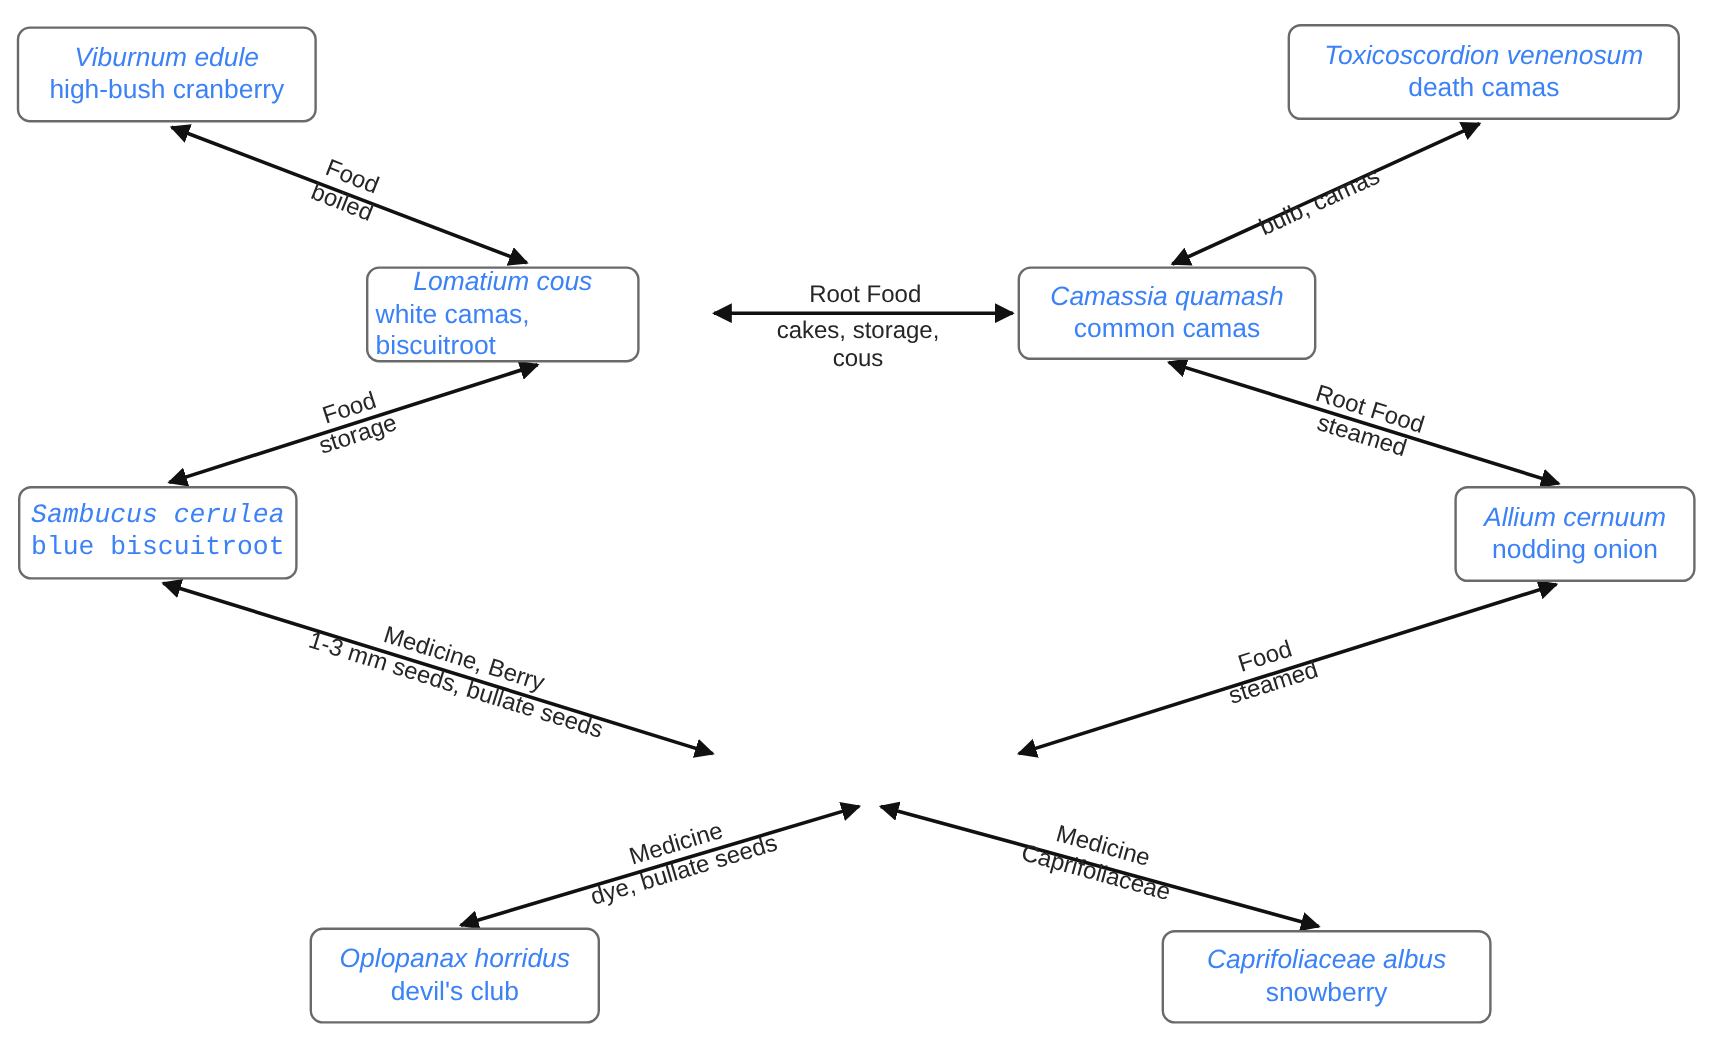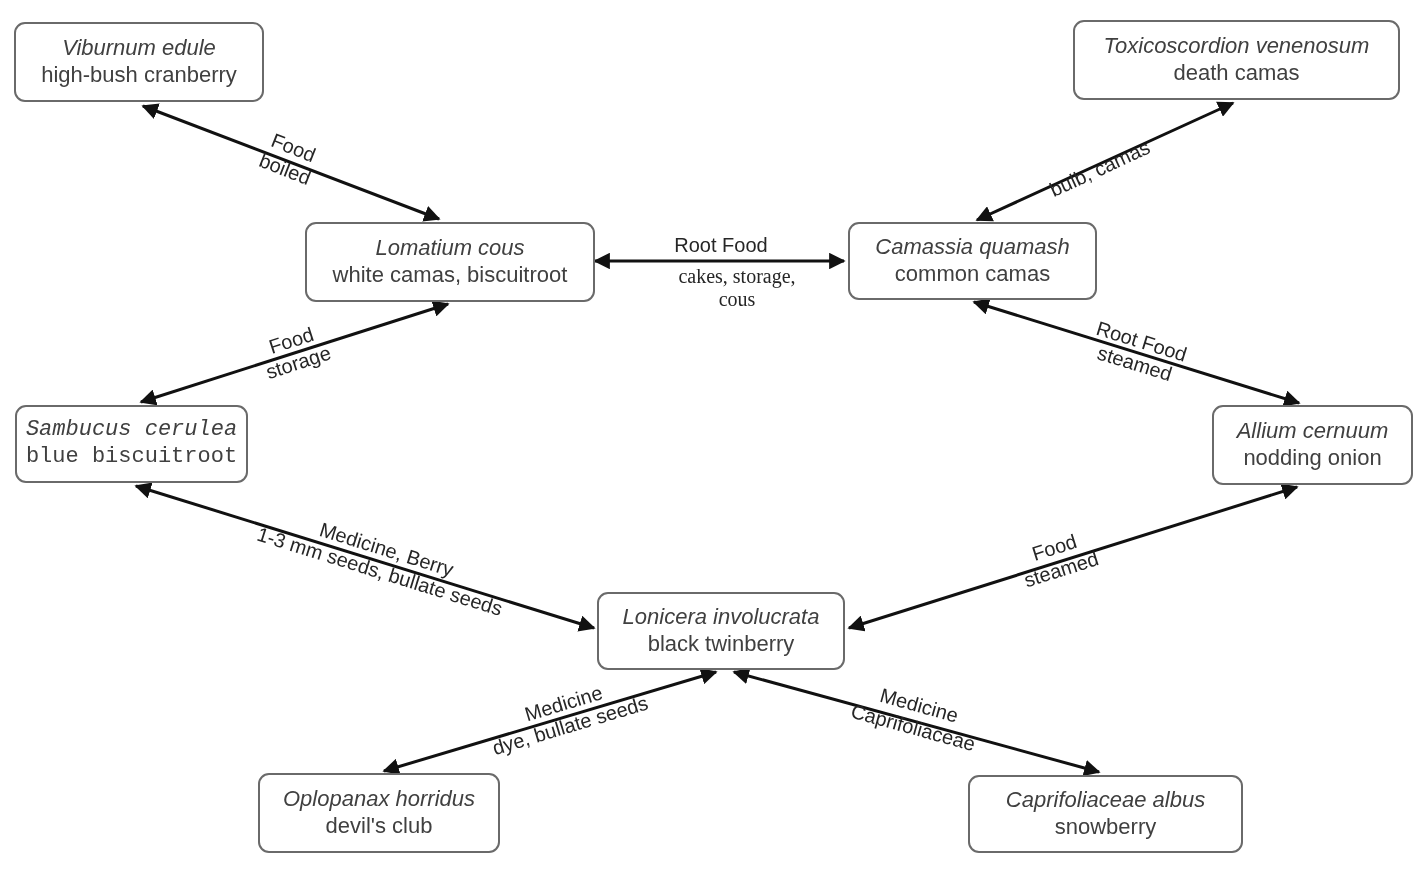--- a/index.html
+++ b/index.html
@@ -27,21 +27,21 @@
     position: absolute;
     box-sizing: border-box;
     background: #ffffff;
     border: 2px solid #6a6a6a;
     border-radius: 11px;
     display: flex;
     flex-direction: column;
     justify-content: center;
     align-items: center;
     text-align: left;
-    color: #404040;
+    color: #3b82f6;
     font-size: 22px;
     line-height: 1.22;
     z-index: 2;
     padding: 2px 6px;
   }
   .node .latin {
     font-style: italic;
   }
   .edge-label {
     position: absolute;
@@ -83,64 +83,60 @@
   <div class="node" style="left:14px; top:22px; width:250px; height:80px;">
     <div class="latin">Viburnum edule</div>
     <div class="common">high-bush cranberry</div>
   </div>
 
   <div class="node" style="left:1073px; top:20px; width:327px; height:80px;">
     <div class="latin">Toxicoscordion venenosum</div>
     <div class="common">death camas</div>
   </div>
 
-  <div class="node" style="left:305px; top:222px; width:290px; height:80px;">
+  <div class="node" style="left:305px; top:222px; width:228px; height:80px;">
     <div class="latin">Lomatium cous</div>
     <div class="common">white camas, biscuitroot</div>
   </div>
 
   <div class="node" style="left:848px; top:222px; width:249px; height:78px;">
     <div class="latin">Camassia quamash</div>
     <div class="common">common camas</div>
   </div>
 
   <div class="node" style="left:15px; top:405px; width:233px; height:78px;font-family:Liberation Mono, monospace;">
     <div class="latin">Sambucus cerulea</div>
     <div class="common">blue biscuitroot</div>
   </div>
 
   <div class="node" style="left:1212px; top:405px; width:201px; height:80px;">
     <div class="latin">Allium cernuum</div>
     <div class="common">nodding onion</div>
   </div>
 
-  <div class="node" style="left:597px; top:592px; width:248px; height:78px;">
-    <div class="latin">Lonicera involucrata</div>
-    <div class="common">black twinberry</div>
-  </div>
 
   <div class="node" style="left:258px; top:773px; width:242px; height:80px;">
     <div class="latin">Oplopanax horridus</div>
     <div class="common">devil's club</div>
   </div>
 
   <div class="node" style="left:968px; top:775px; width:275px; height:78px;">
     <div class="latin">Caprifoliaceae albus</div>
     <div class="common">snowberry</div>
   </div>
 
   <div class="edge-label" style="left:289px; top:159px; transform:translate(-50%,-50%) rotate(21.5deg);">
     <span>Food</span>
     <span>boiled</span>
   </div>
 
   <div class="edge-label" style="left:721px; top:246px; transform:translate(-50%,-50%);">
     <span>Root Food</span>
   </div>
-  <div class="edge-label" style="left:737px; top:288px; transform:translate(-50%,-50%);font-family:Liberation Serif, serif;">
+  <div class="edge-label" style="left:715px; top:288px; transform:translate(-50%,-50%);">
     <span>cakes, storage,</span>
     <span>cous</span>
   </div>
 
   <div class="edge-label" style="left:1100px; top:169px; transform:translate(-50%,-50%) rotate(-24.7deg);">
     <span>bulb, camas</span>
   </div>
 
   <div class="edge-label" style="left:295px; top:352px; transform:translate(-50%,-50%) rotate(-18deg);">
     <span>Food</span>

